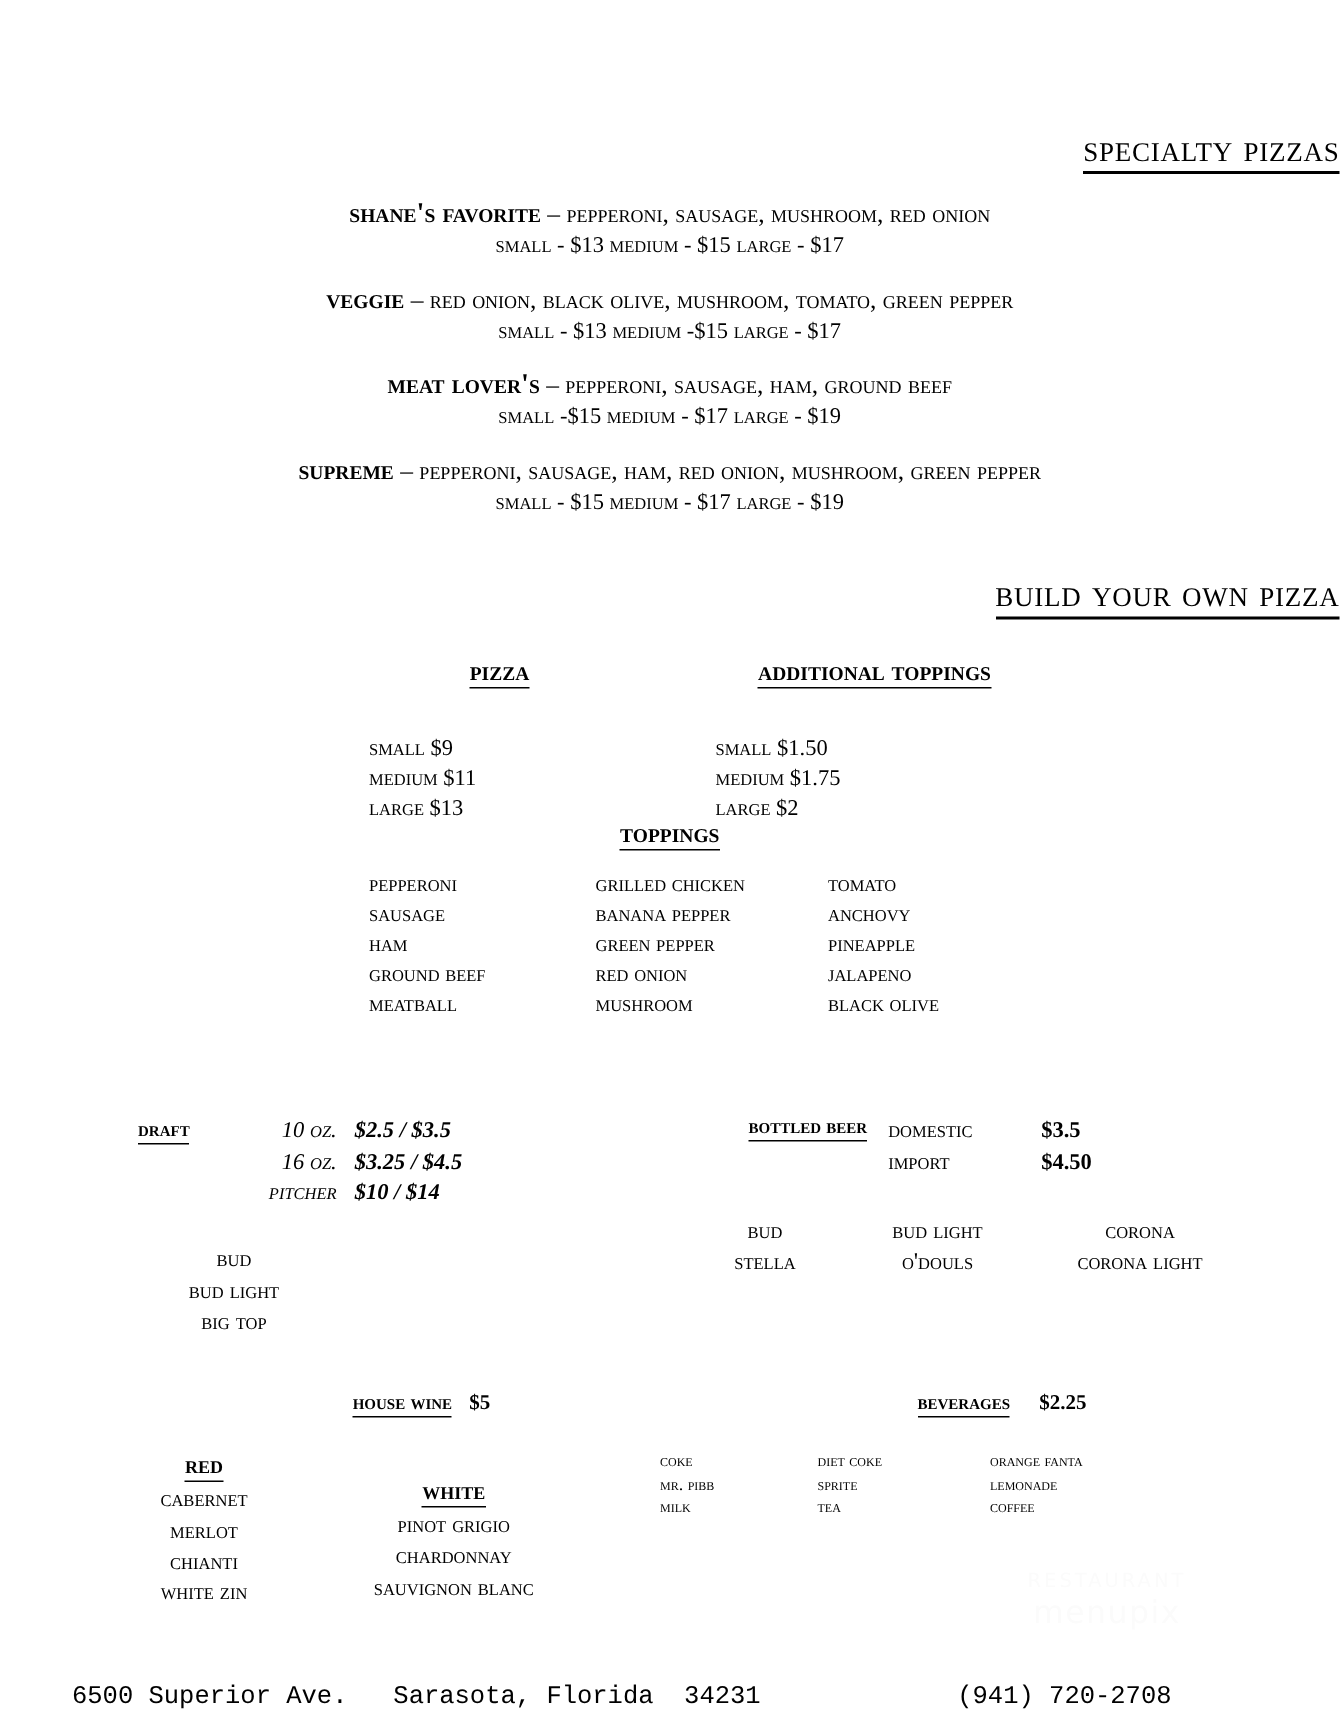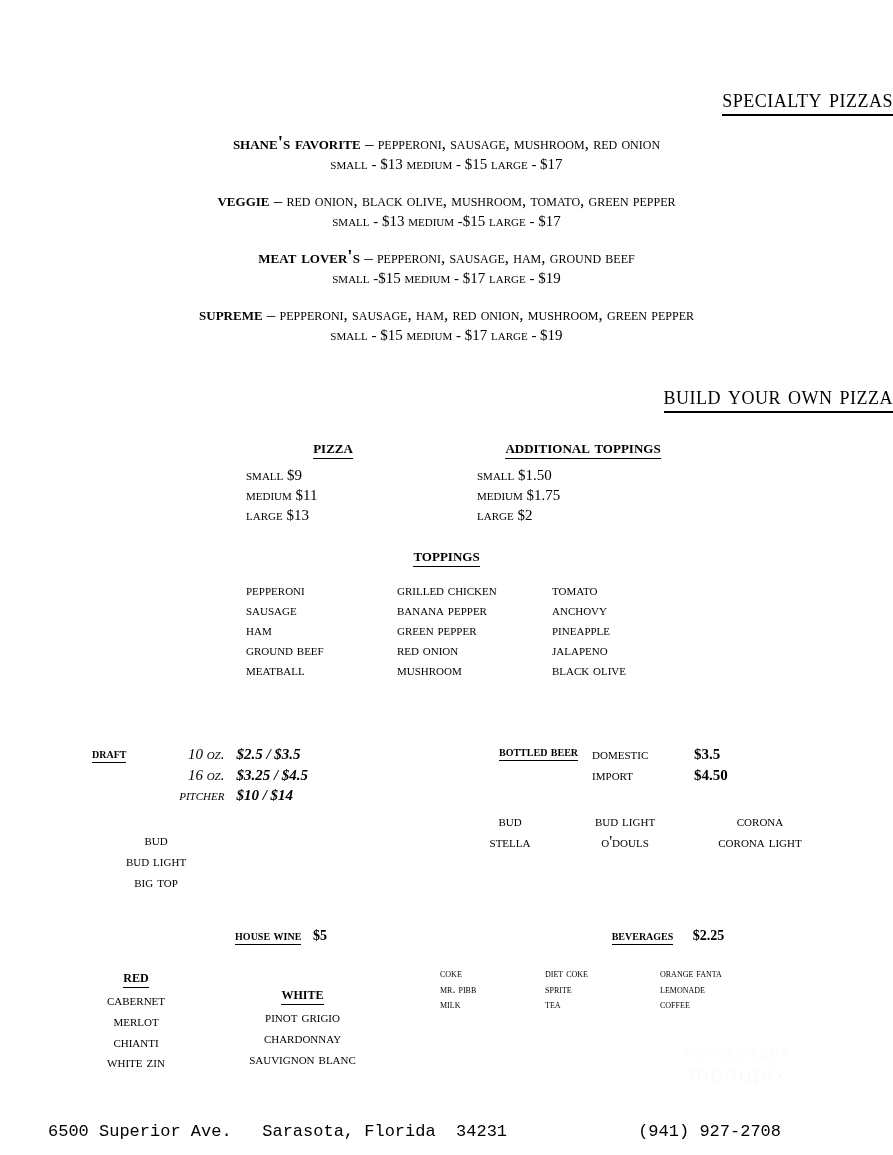--- a/index.html
+++ b/index.html
@@ -108,21 +108,21 @@
     display: flex;
     justify-content: flex-start;
   }
   .byo-col {
     position: relative;
   }
   #byo-col-pizza { margin-left: 228px; width: 210px; }
   #byo-col-extra { margin-left: 0px; width: 290px; }
 
   .price-list {
-    margin-top: 8px;
+    margin-top: 32px;
     font-size: 15px;
     font-variant: small-caps;
     text-transform: lowercase;
     line-height: 1.32;
   }
   #byo-col-pizza .price-list { padding-left: 18px; }
   #byo-col-extra .price-list { padding-left: 39px; }
 
   
   #toppings-title {
@@ -584,16 +584,16 @@
     </div>
   </div>
 
   <div id="watermark">
     <div id="watermark-top">RESTAURANT</div>
     <div id="watermark-bottom">menupix</div>
   </div>
 
   <div id="footer">
     <div id="footer-address">6500 Superior Ave.   Sarasota, Florida  34231</div>
-    <div id="footer-phone">(941) 927-2708</div>
+    <div id="footer-phone">(941) 720-2708</div>
   </div>
 
 </div>
 
 </body></html>

